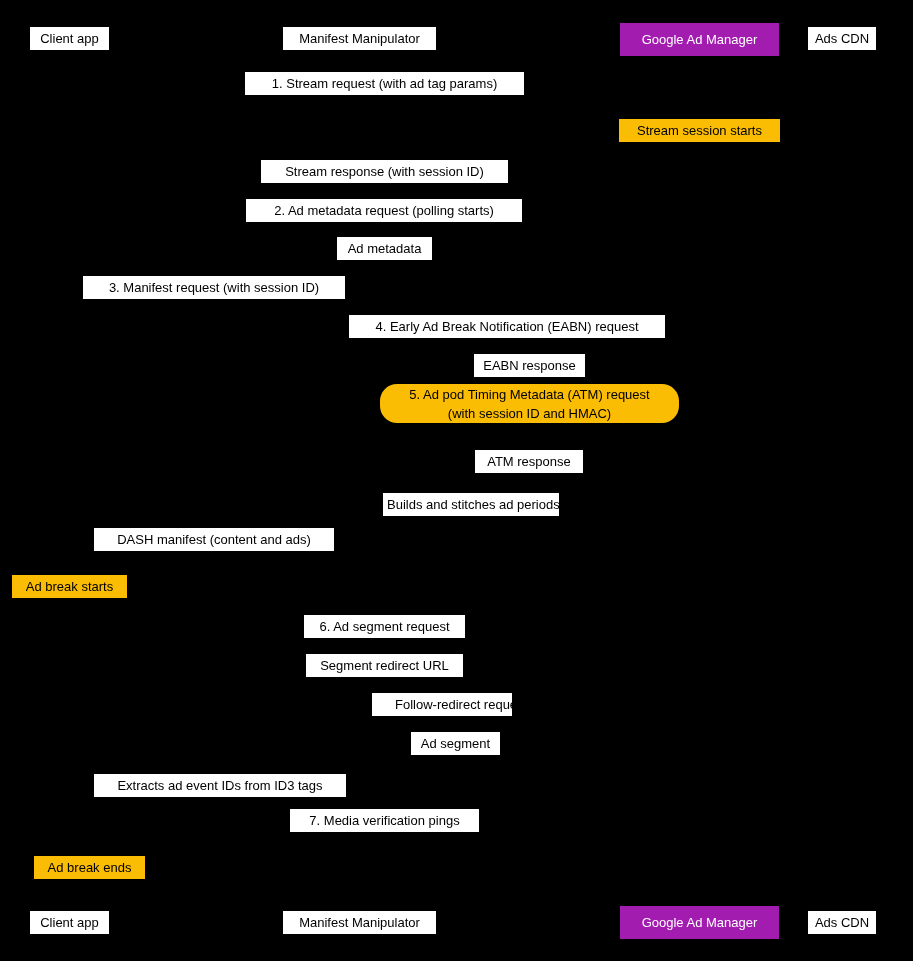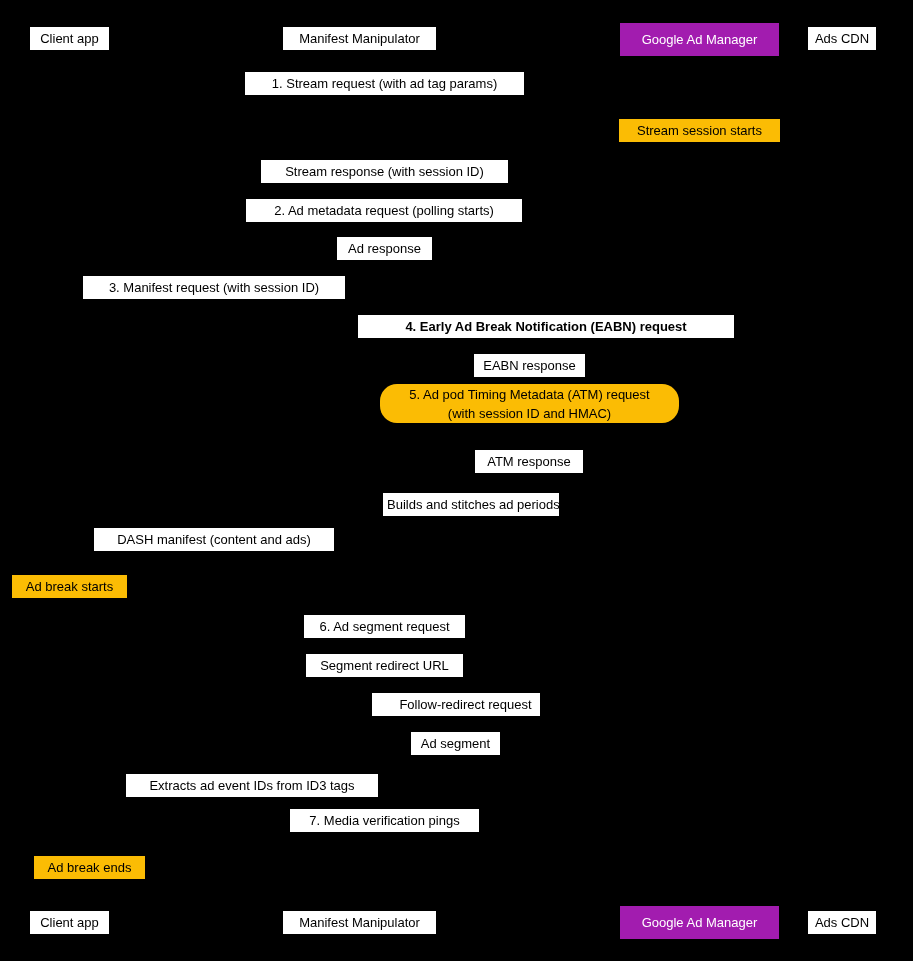--- a/index.html
+++ b/index.html
@@ -51,36 +51,36 @@
 
 <div id="diagram">
     <div class="node white" style="left: 30px; top: 27px; width: 79px;">Client app</div>
     <div class="node white" style="left: 283px; top: 27px; width: 153px;">Manifest Manipulator</div>
     <div class="node blue" style="left: 620px; top: 23px; width: 159px; height: 33px; display: flex; flex-direction: column; align-items: center; justify-content: center;">Google Ad Manager</div>
     <div class="node white" style="left: 808px; top: 27px; width: 68px;">Ads CDN</div>
     <div class="node white" style="left: 245px; top: 72px; width: 279px;">1. Stream request (with ad tag params)</div>
     <div class="node amber" style="left: 619px; top: 119px; width: 161px;">Stream session starts</div>
     <div class="node white" style="left: 261px; top: 160px; width: 247px;">Stream response (with session ID)</div>
     <div class="node white" style="left: 246px; top: 199px; width: 276px;">2. Ad metadata request (polling starts)</div>
-    <div class="node white" style="left: 337px; top: 237px; width: 95px;">Ad response</div>
+    <div class="node white" style="left: 337px; top: 237px; width: 95px;">Ad metadata</div>
     <div class="node white" style="left: 83px; top: 276px; width: 262px;">3. Manifest request (with session ID)</div>
-    <div class="node white" style="left: 358px; top: 315px; width: 376px; font-weight: bold;">4. Early Ad Break Notification (EABN) request</div>
+    <div class="node white" style="left: 349px; top: 315px; width: 316px;">4. Early Ad Break Notification (EABN) request</div>
     <div class="node white" style="left: 474px; top: 354px; width: 111px;">EABN response</div>
     <div class="node amber two-line" style="left: 380px; top: 384px; width: 299px; height: 39px; display: flex; flex-direction: column; align-items: center; justify-content: center; border-radius: 17px;">
       <div>5. Ad pod Timing Metadata (ATM) request</div>
       <div>(with session ID and HMAC)</div>
     </div>
     <div class="node white" style="left: 475px; top: 450px; width: 108px;">ATM response</div>
     <div class="node white" style="left: 383px; top: 493px; width: 176px;">Builds and stitches ad periods</div>
     <div class="node white" style="left: 94px; top: 528px; width: 240px;">DASH manifest (content and ads)</div>
     <div class="node amber" style="left: 12px; top: 575px; width: 115px;">Ad break starts</div>
     <div class="node white" style="left: 304px; top: 615px; width: 161px;">6. Ad segment request</div>
     <div class="node white" style="left: 306px; top: 654px; width: 157px;">Segment redirect URL</div>
-    <div class="node white" style="left: 372px; top: 693px; width: 168px; padding-left: 23px;">Follow-redirect request</div>
+    <div class="node white" style="left: 372px; top: 693px; width: 140px; padding-left: 23px;">Follow-redirect request</div>
     <div class="node white" style="left: 411px; top: 732px; width: 89px;">Ad segment</div>
-    <div class="node white" style="left: 94px; top: 774px; width: 252px; margin-left: 32px;">Extracts ad event IDs from ID3 tags</div>
+    <div class="node white" style="left: 94px; top: 774px; width: 252px;">Extracts ad event IDs from ID3 tags</div>
     <div class="node white" style="left: 290px; top: 809px; width: 189px;">7. Media verification pings</div>
     <div class="node amber" style="left: 14px; top: 856px; width: 111px; margin-left: 20px;">Ad break ends</div>
     <div class="node white" style="left: 30px; top: 911px; width: 79px;">Client app</div>
     <div class="node white" style="left: 283px; top: 911px; width: 153px;">Manifest Manipulator</div>
     <div class="node blue" style="left: 620px; top: 906px; width: 159px; height: 33px; display: flex; flex-direction: column; align-items: center; justify-content: center;">Google Ad Manager</div>
     <div class="node white" style="left: 808px; top: 911px; width: 68px;">Ads CDN</div>
   </div>
 
 </body></html>

